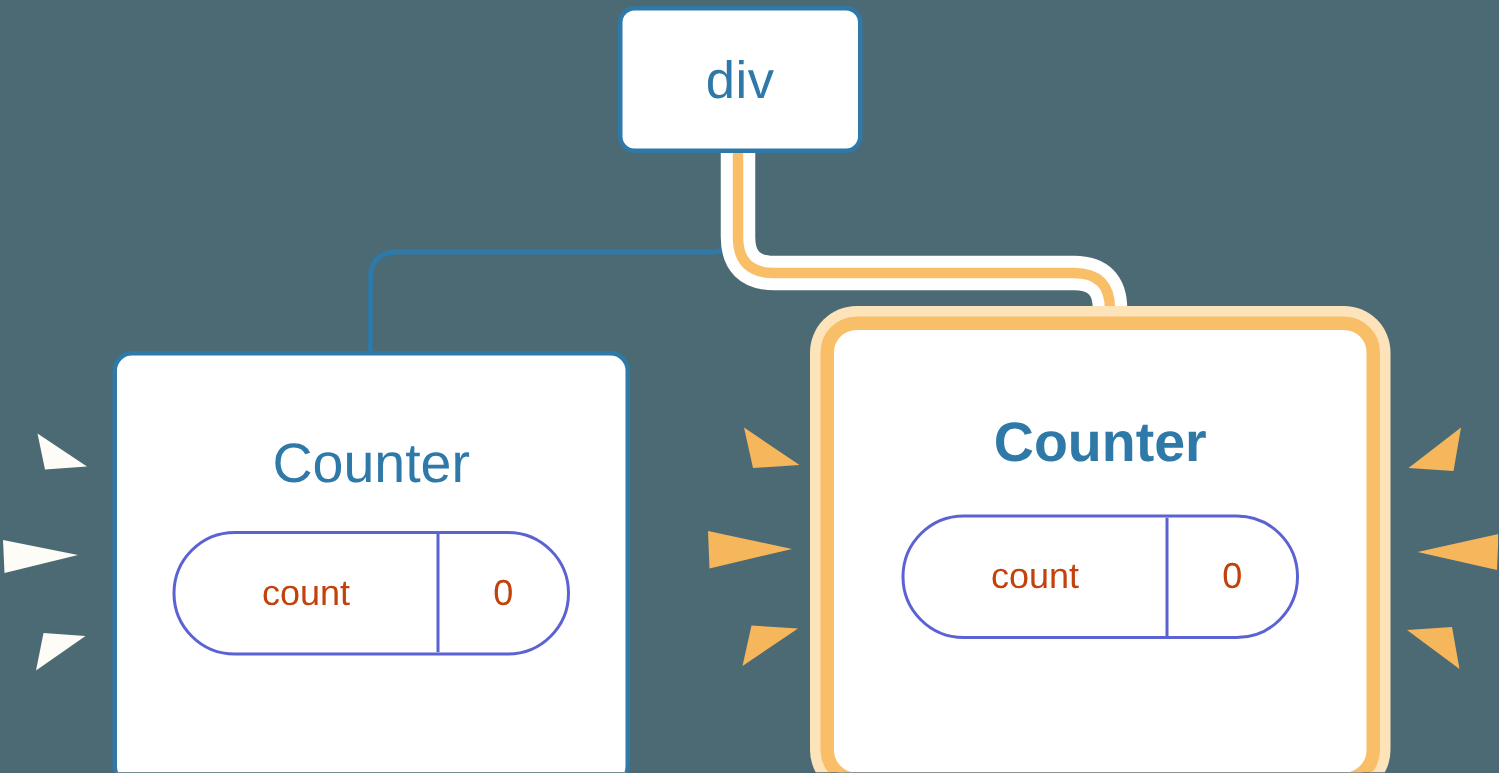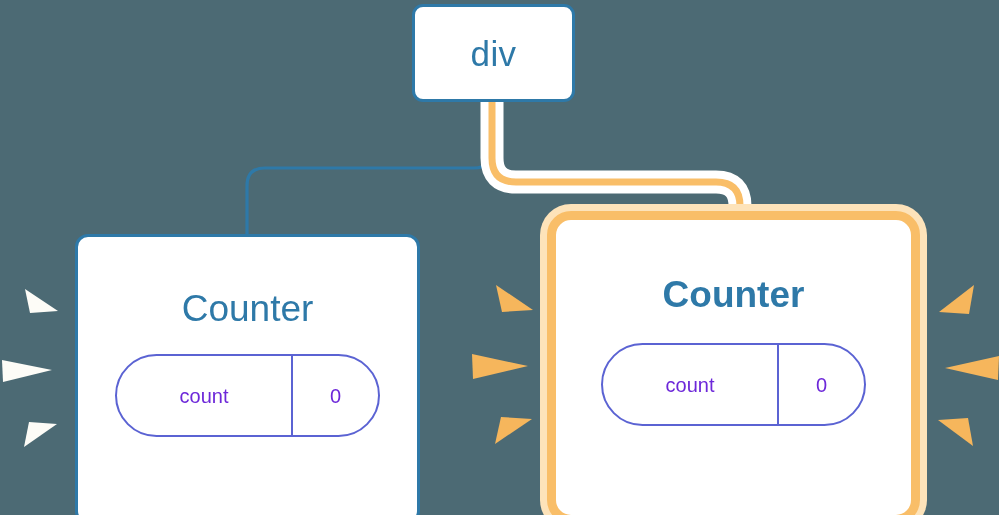--- a/index.html
+++ b/index.html
@@ -110,22 +110,22 @@
   }
   .node-counter-highlight .pill {
     width: 265px;
     height: 83px;
     margin-top: 30px;
   }
   .pill-key, .pill-val {
     display: flex;
     align-items: center;
     justify-content: center;
-    font-size: 20px;
-    color: #6d28d9;
+    font-size: 24px;
+    color: #c2410c;
     line-height: 1;
     box-sizing: border-box;
   }
   .pill-key {
     flex: 0 0 174px;
   }
   .pill-val {
     flex: 1 1 auto;
     border-left: 2px solid #5b63d3;
   }

